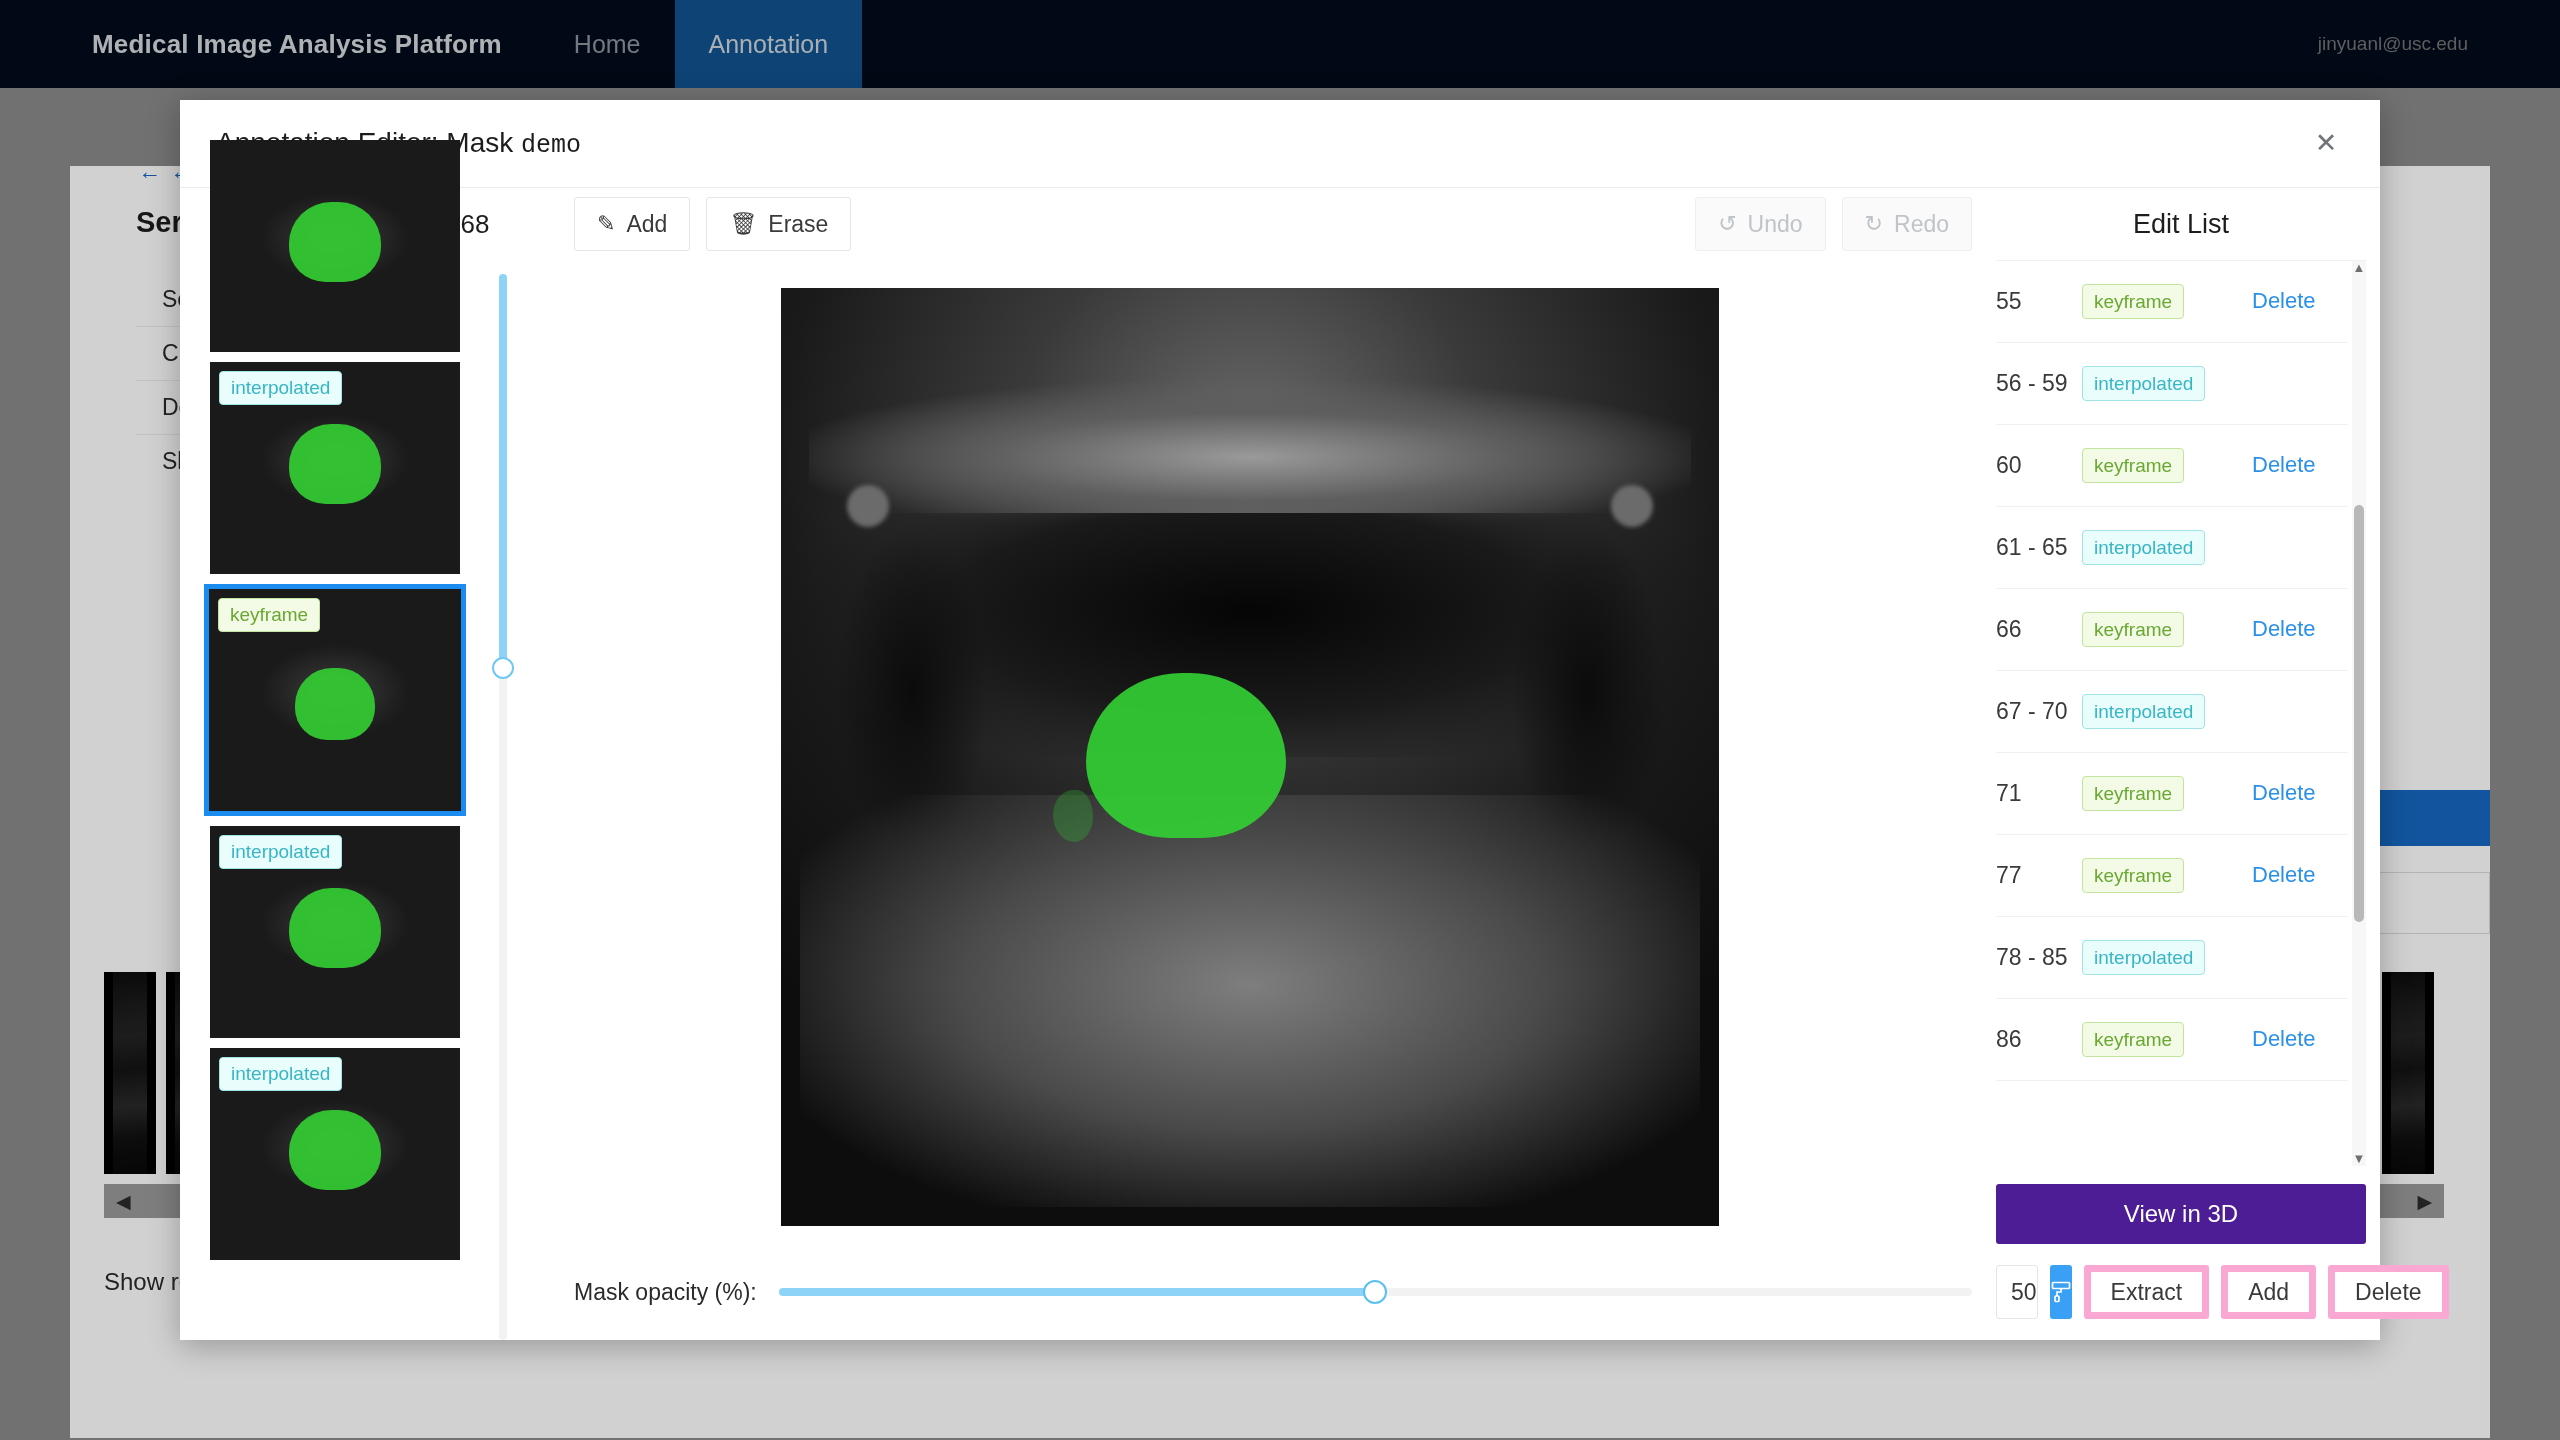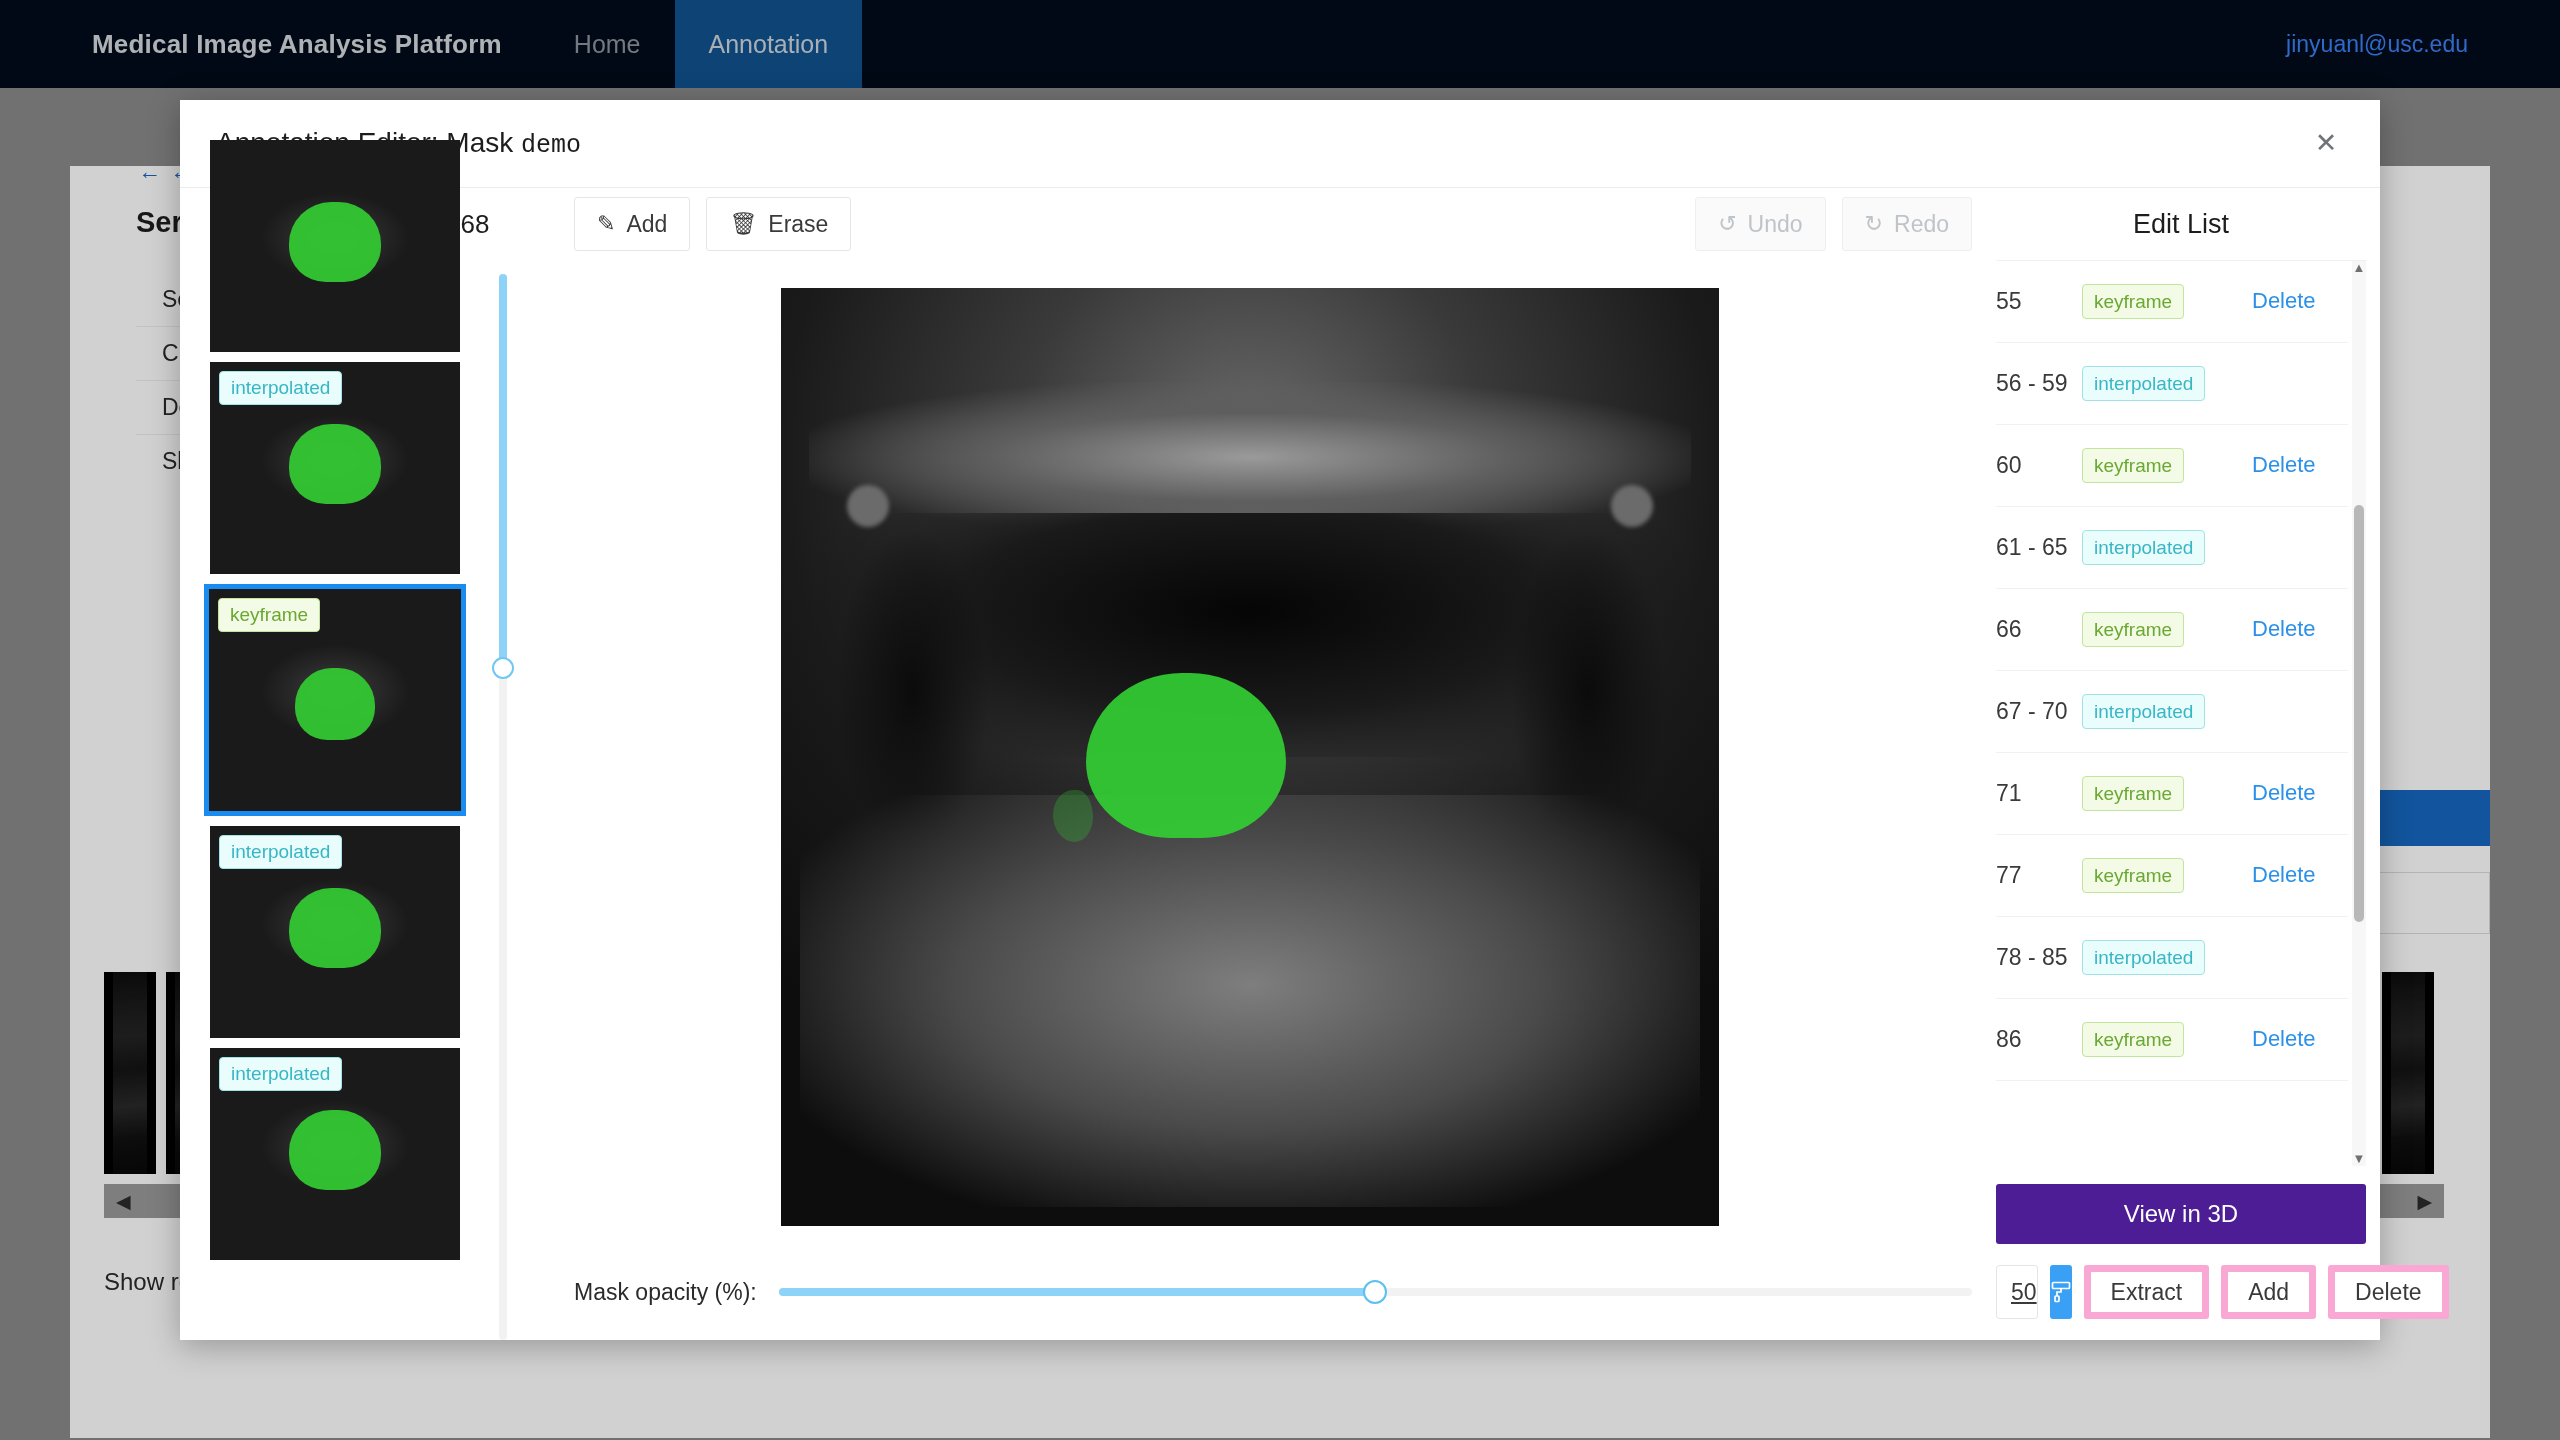--- a/index.html
+++ b/index.html
@@ -26,21 +26,21 @@
   .nav-link {
     display: flex; align-items: center;
     padding: 0 34px;
     color: #8d949c; font-size: 25px;
   }
   .nav-link.active { background: #10548f; color: #cfd6dd; }
   .nav-user {
     margin-left: auto;
     display: flex; align-items: center;
     padding: 0 92px 0 0;
-    color: #3b82f6; font-size: 23px;
+    color: #737373; font-size: 19px;
   }
 
   
   .page-bg {
     position: absolute; top: 88px; left: 0;
     width: 2560px; height: 1352px;
     background: #8a8a8a;
   }
   .page-card {
     position: absolute; top: 78px; left: 70px;
@@ -345,21 +345,20 @@
   .right-actions {
     flex: none; height: 96px;
     display: flex; align-items: center; gap: 12px;
   }
   .num-input {
     width: 82px; height: 54px;
     border: 1px solid #e3e6e9; border-radius: 3px;
     display: flex; align-items: center;
     padding-left: 14px; font-size: 23px; color: #3a3a3a;
     background: #fff;
-    text-decoration: underline;
   }
   .roller-btn {
     width: 46px; height: 54px; background: #3aa0f5;
     border-radius: 3px; display: flex;
     align-items: center; justify-content: center;
   }
   .sm-btn {
     height: 54px; padding: 0 20px;
     border: 7px solid #f9a8d4; background: #fff;
     border-radius: 3px; display: flex; align-items: center;

